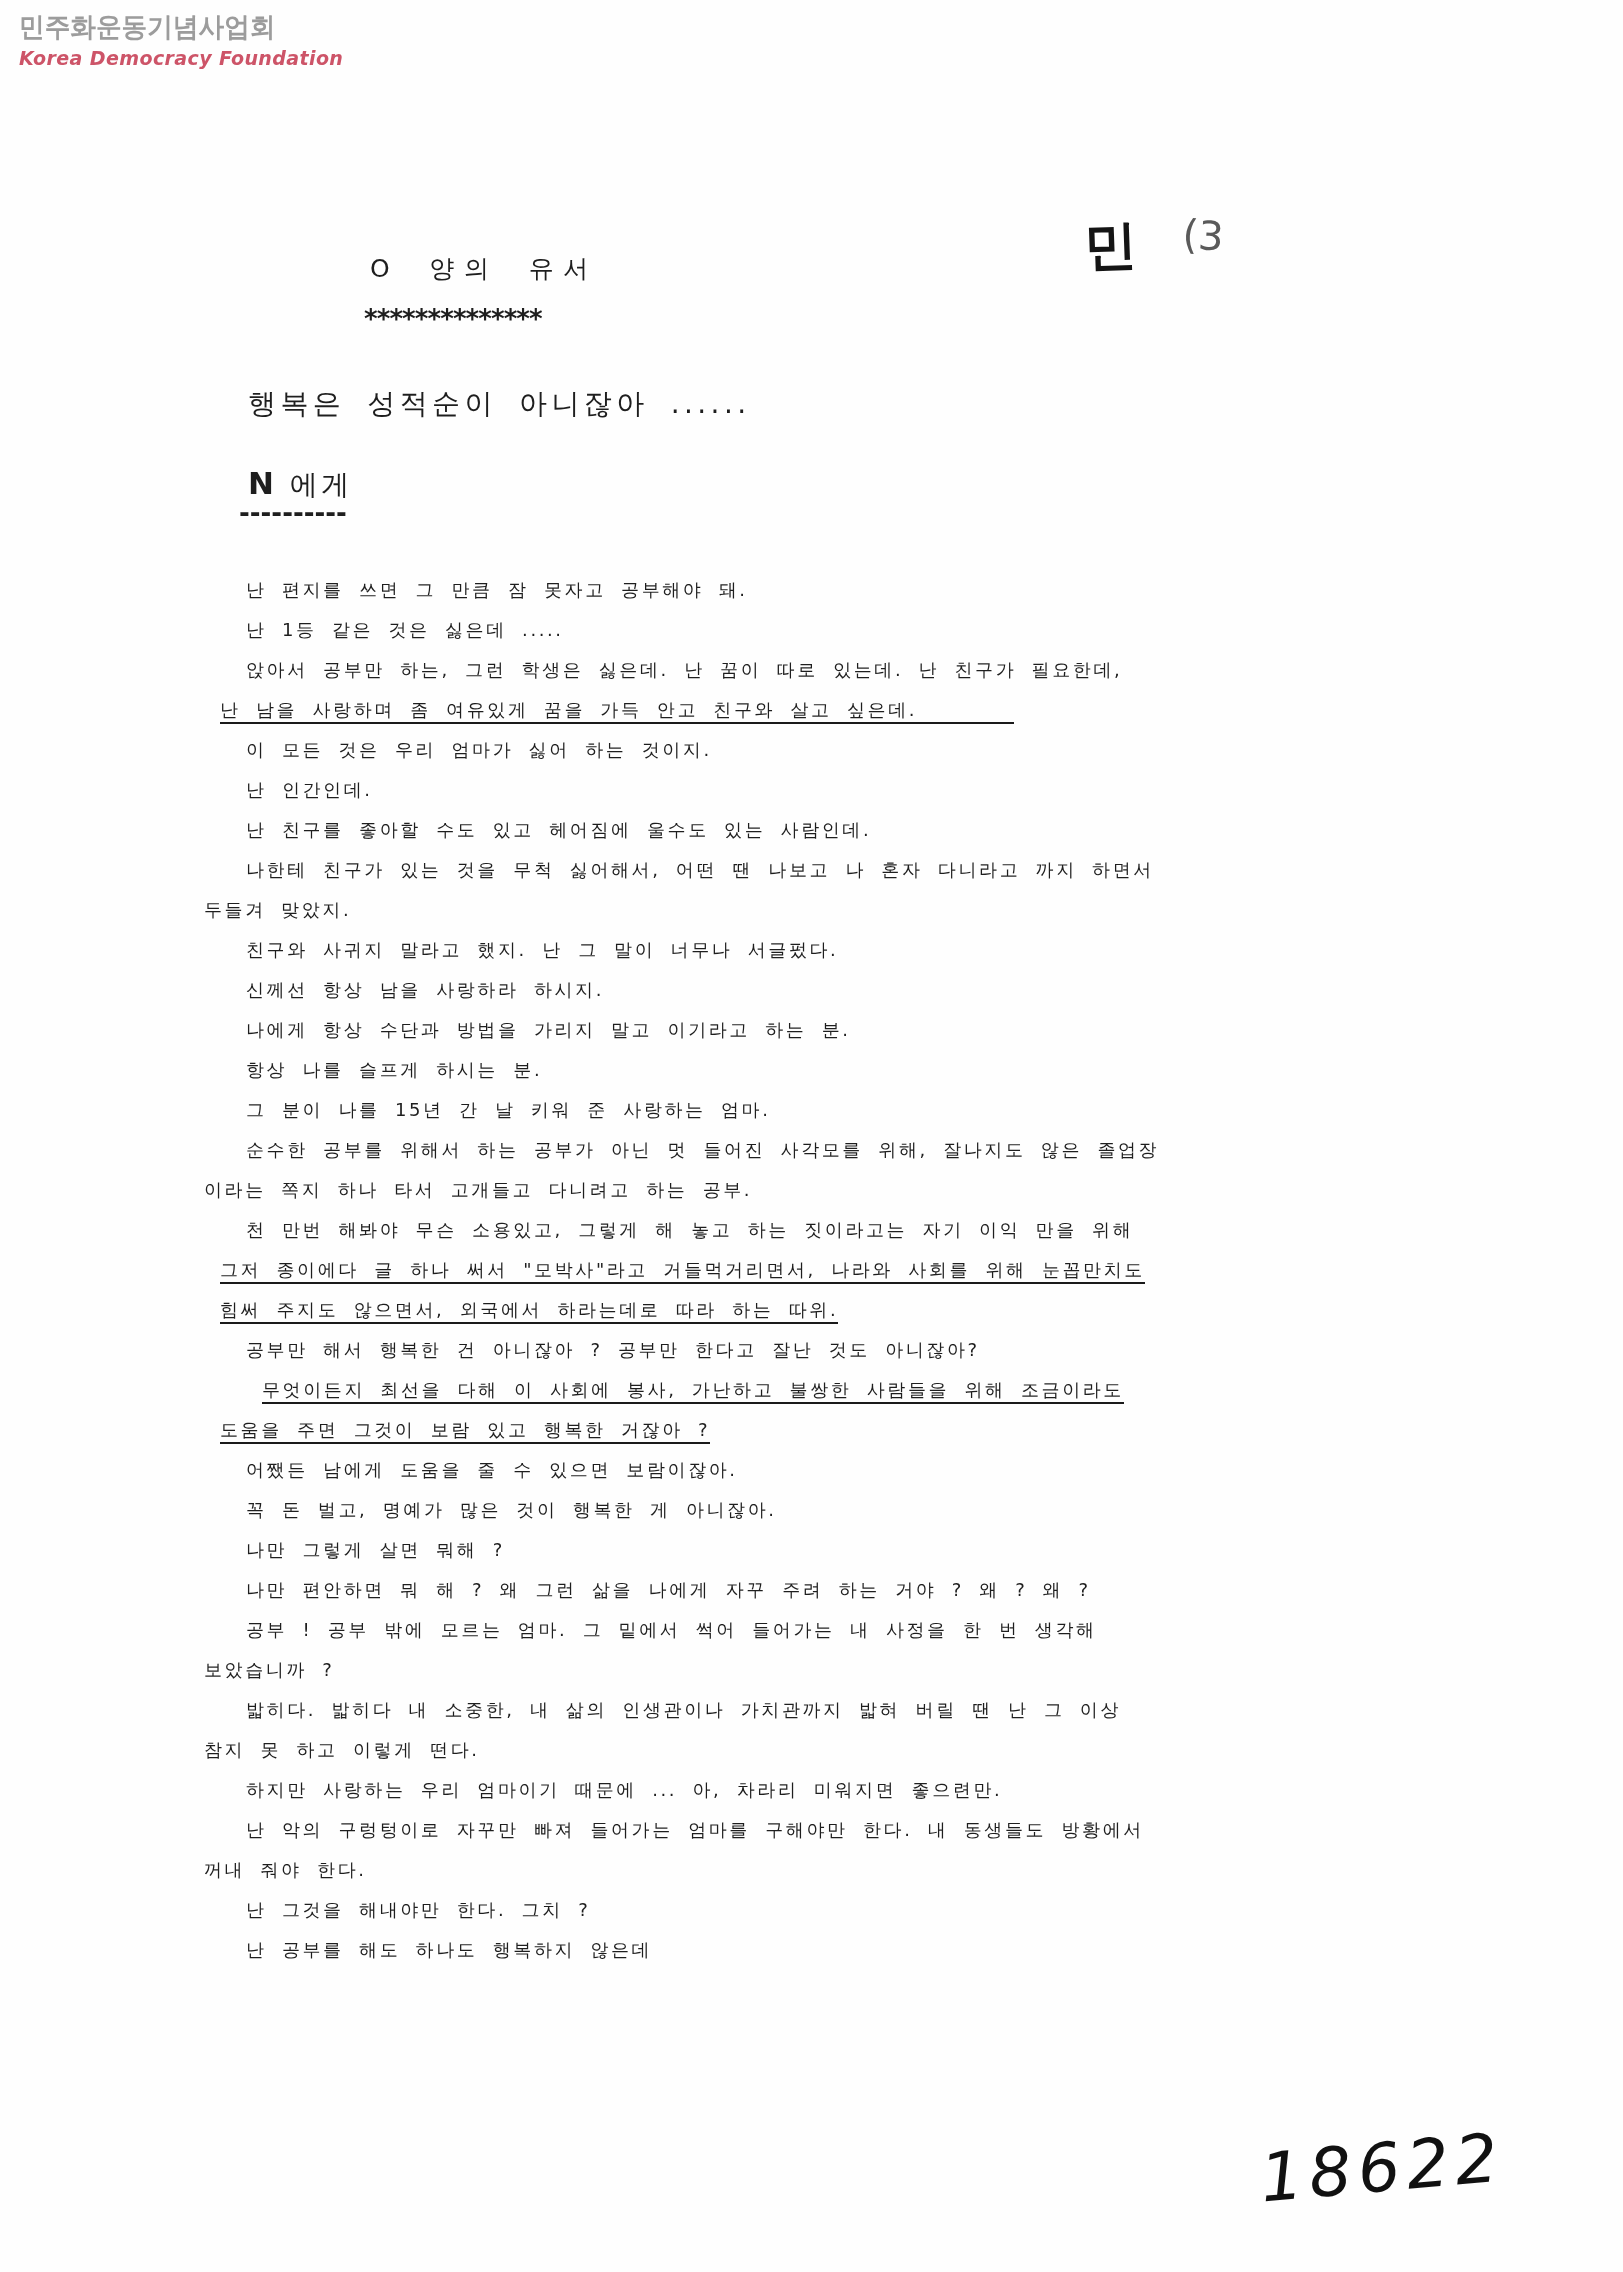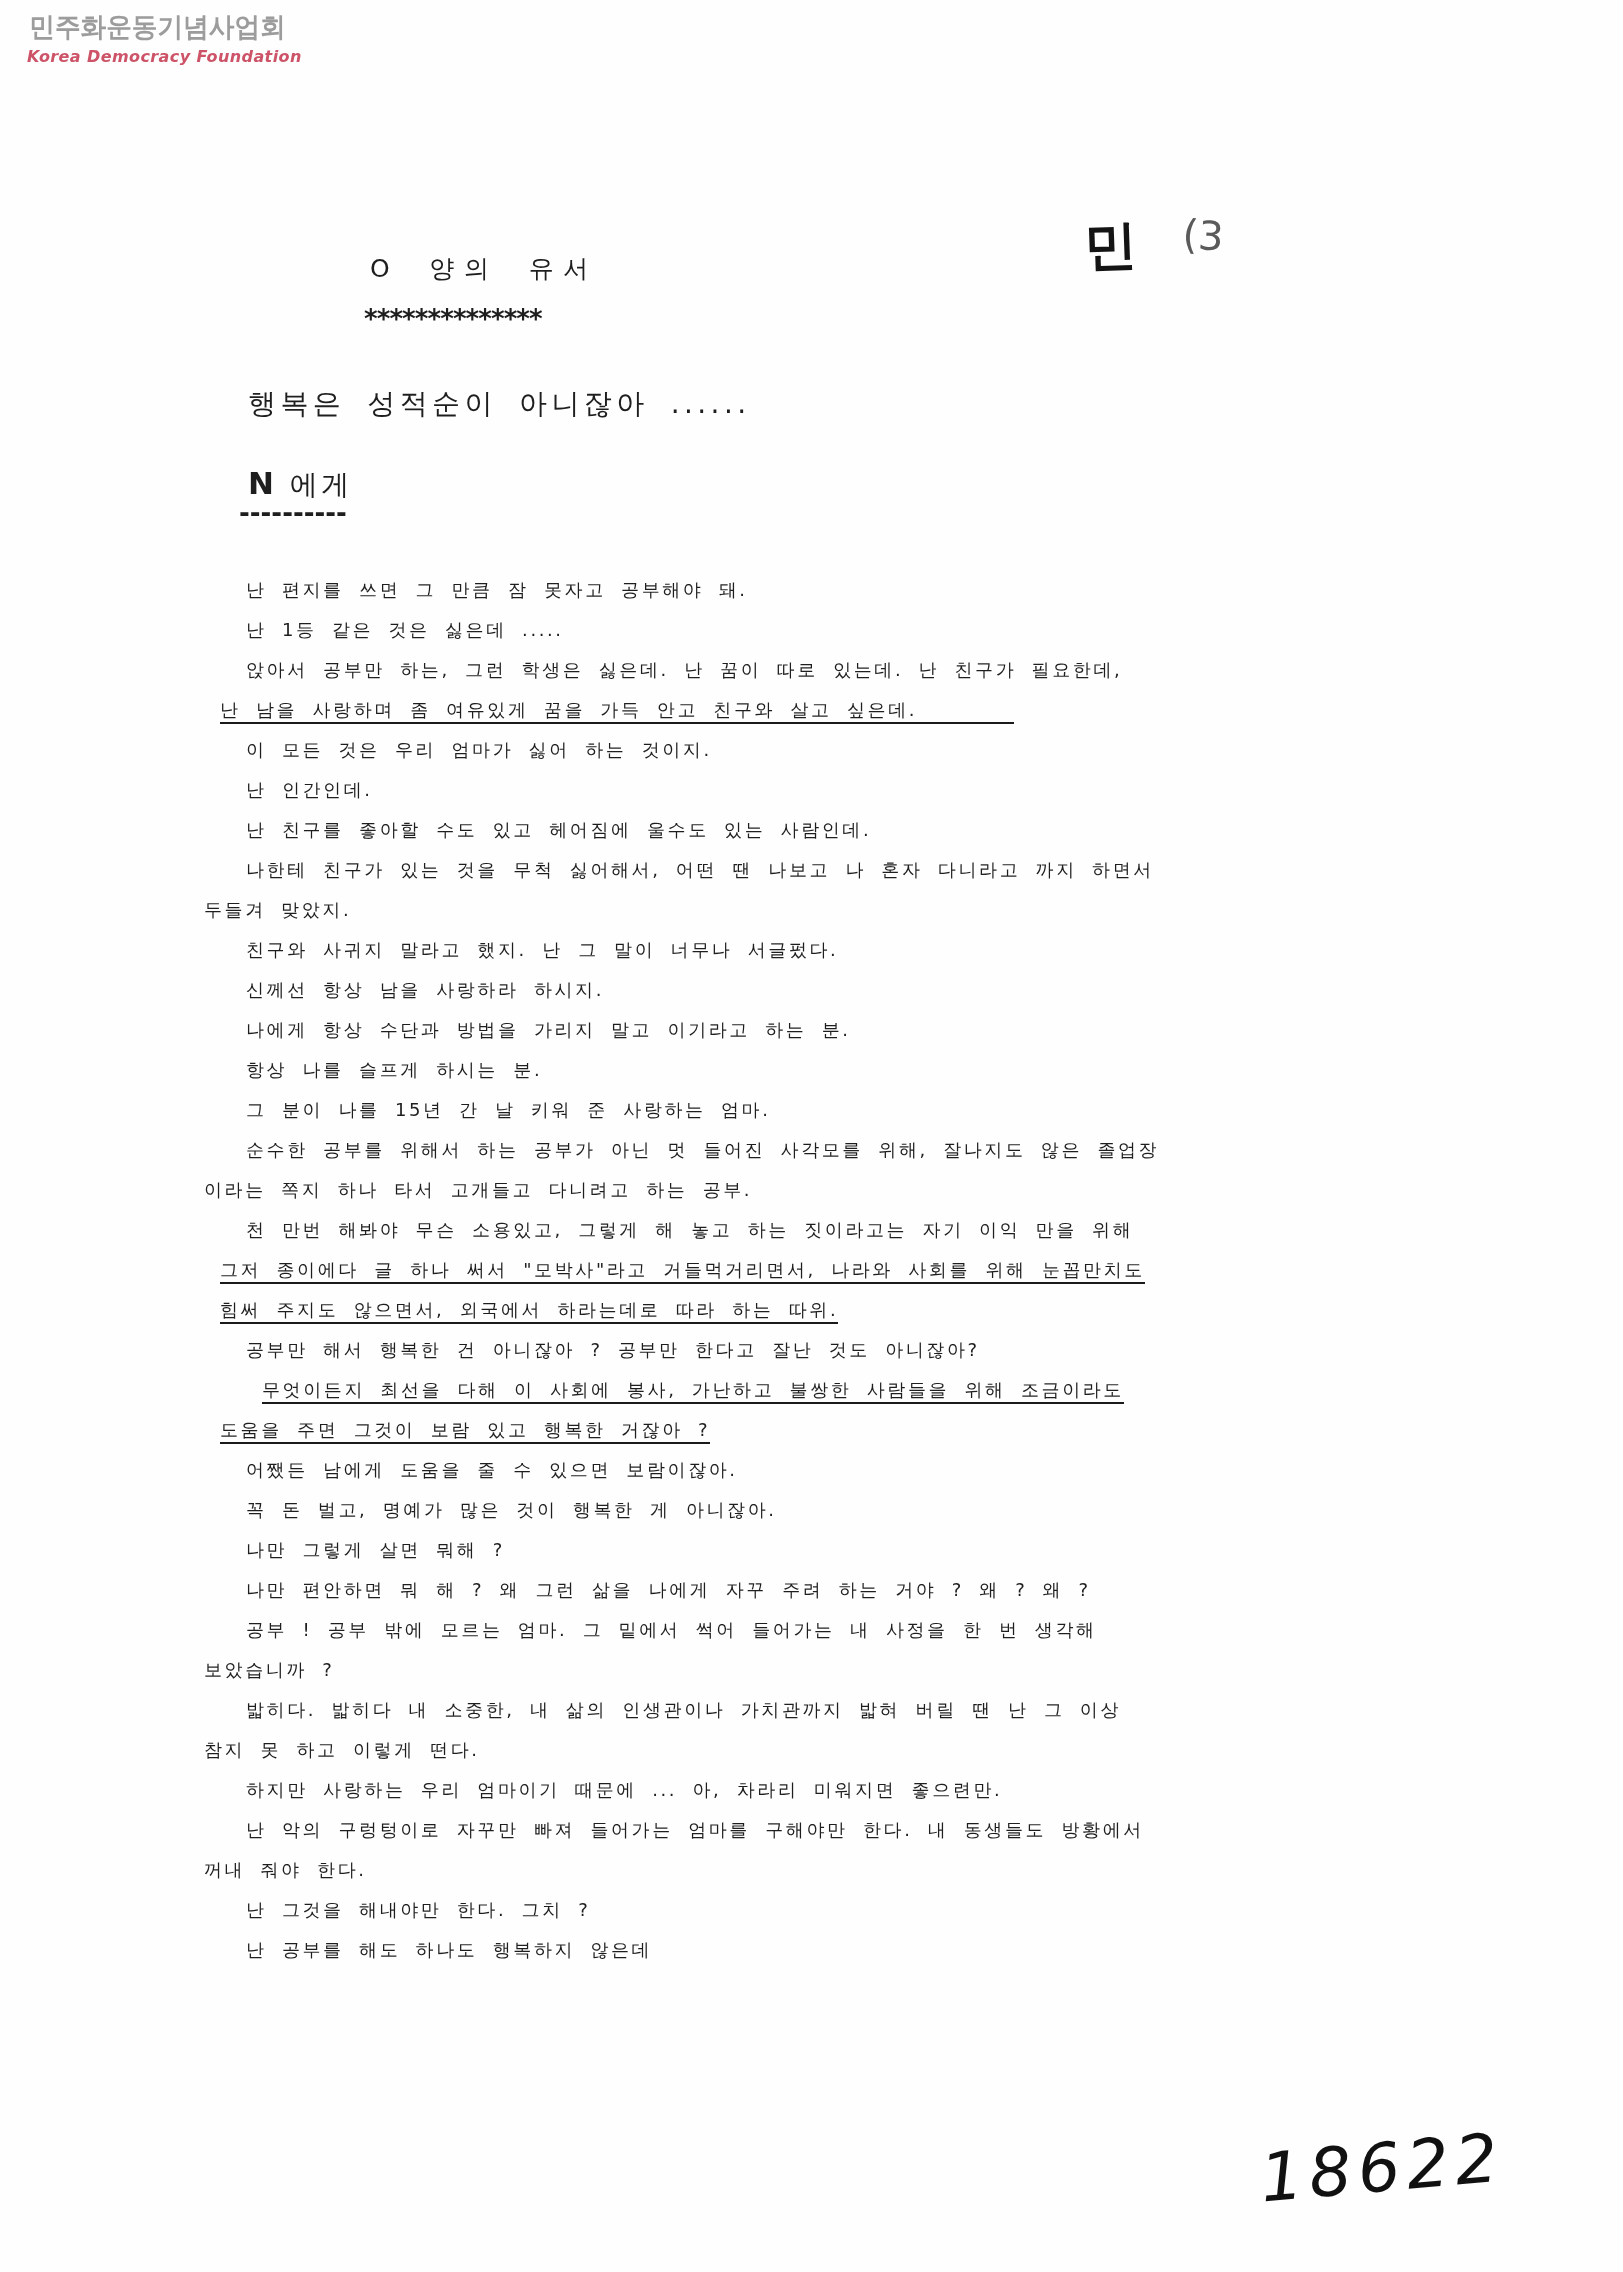--- a/index.html
+++ b/index.html
@@ -5,28 +5,28 @@
   html,body{margin:0;padding:0;}
   body{
     width:1623px;height:2273px;position:relative;
     background:#fefefe;color:#1e1e1e;
     font-family:"DejaVu Sans",sans-serif;
     overflow:hidden;
   }
   .page{position:absolute;inset:0;}
 
   
-  .logo{position:absolute;left:27px;top:8.8px;text-align:center;}
+  .logo{position:absolute;left:19px;top:8.8px;}
   .logo-kr{
     font-size:27px;font-weight:bold;color:#9c9c9c;
     letter-spacing:0px;transform:scaleX(.95);transform-origin:left;
     white-space:nowrap;
   }
   .logo-en{
-    margin-top:2.6px;font-size:16px;font-weight:bold;font-style:italic;
+    margin-top:2.6px;font-size:19px;font-weight:bold;font-style:italic;
     color:#cd5468;white-space:nowrap;letter-spacing:0.4px;
   }
 
   
   .hand-top{
     position:absolute;left:1084px;top:209px;display:flex;gap:46px;
     transform:rotate(-2deg);align-items:flex-start;
   }
   .hand-top .main{font-size:53px;font-weight:bold;color:#141414;}
   .hand-top .side{font-size:40px;color:#5a5a5a;margin-top:5.3px;transform:rotate(6deg);}

